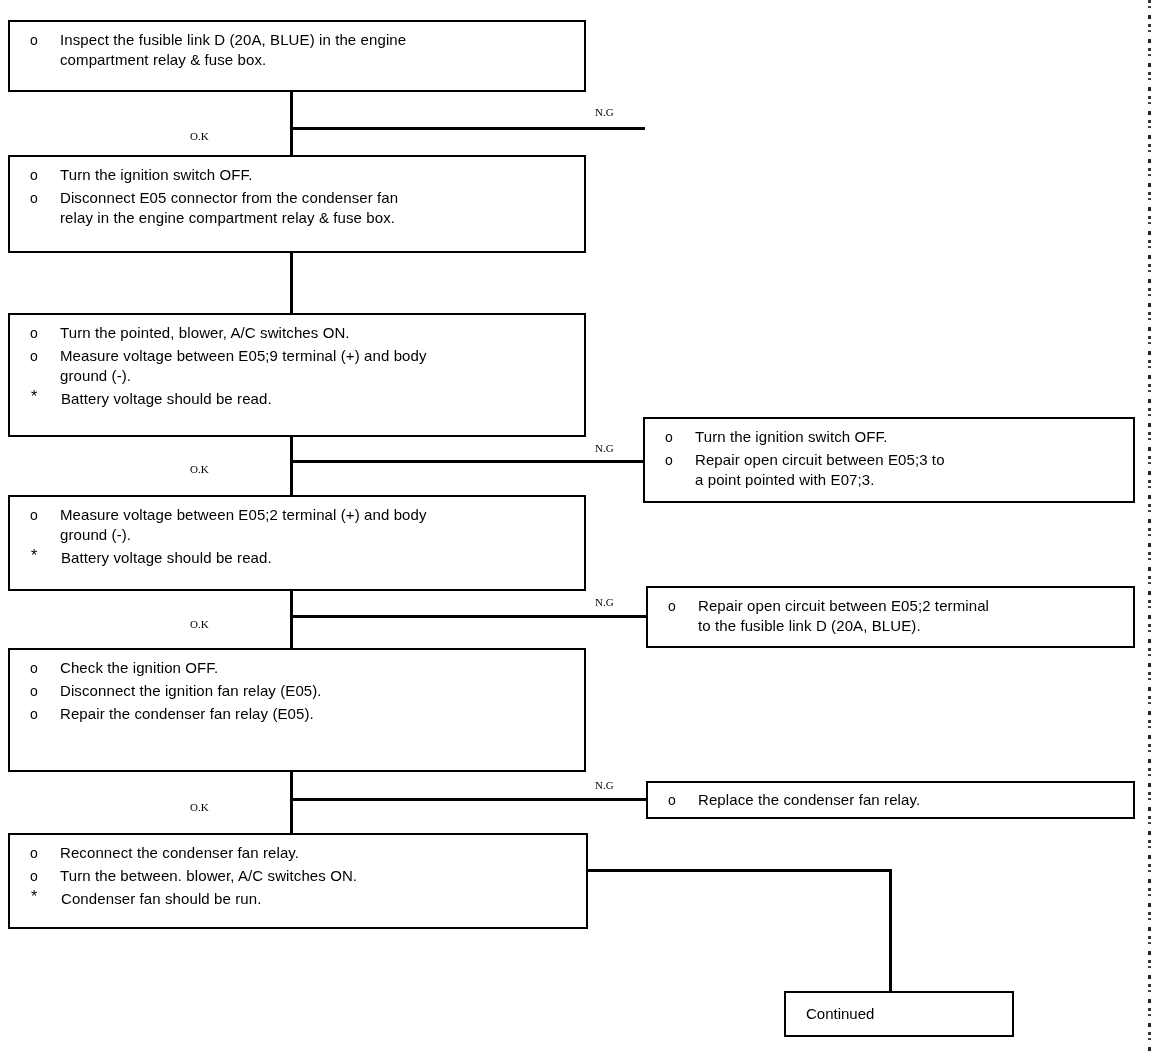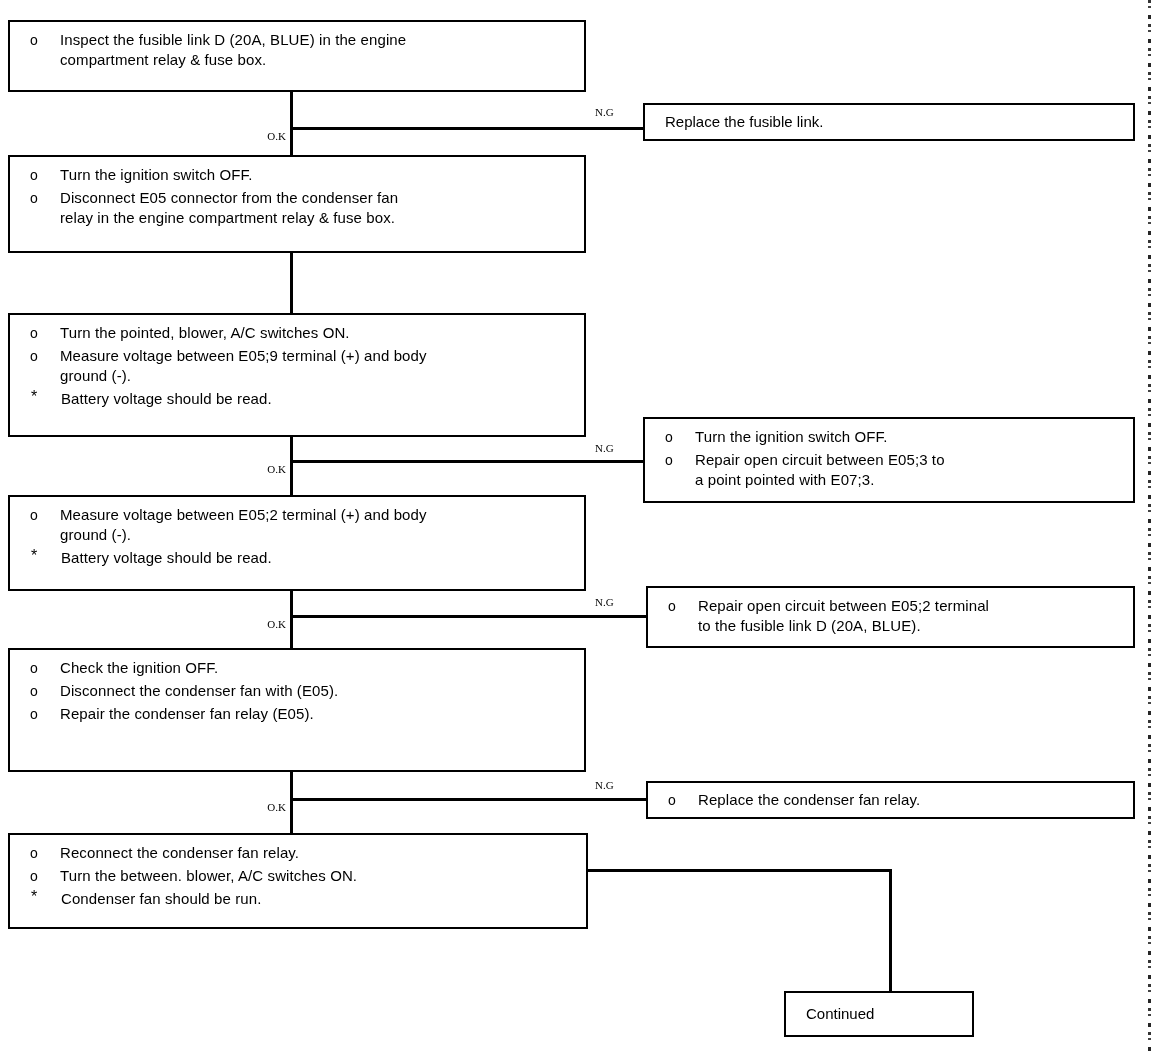--- a/index.html
+++ b/index.html
@@ -73,21 +73,21 @@
     background: #000;
   }
   
   .edge-label {
     position: absolute;
     font-size: 11px;
     line-height: 17px;
     white-space: nowrap;
     font-family: Liberation Serif, serif;
   }
-  .edge-label.ok { text-align: right; }
+  .edge-label.ok { text-align: left; }
   
   .scan-edge {
     position: absolute;
     top: 0;
     width: 3px;
     height: 1052px;
     background: repeating-linear-gradient(
       to bottom,
       #111 0px, #111 3px,
       transparent 3px, transparent 6px,
@@ -161,21 +161,21 @@
   </div>
 
   <div class="box" style="left:8px; top:648px; width:578px; height:124px;">
     <div class="box-inner">
       <div class="line-item">
         <span class="bullet">o</span>
         <span class="itext">Check the ignition OFF.</span>
       </div>
       <div class="line-item">
         <span class="bullet">o</span>
-        <span class="itext">Disconnect the condenser fan with (E05).</span>
+        <span class="itext">Disconnect the ignition fan relay (E05).</span>
       </div>
       <div class="line-item">
         <span class="bullet">o</span>
         <span class="itext">Repair the condenser fan relay (E05).</span>
       </div>
     </div>
   </div>
 
   <div class="box" style="left:8px; top:833px; width:580px; height:96px;">
     <div class="box-inner">
@@ -187,25 +187,20 @@
         <span class="bullet">o</span>
         <span class="itext">Turn the between. blower, A/C switches ON.</span>
       </div>
       <div class="line-item">
         <span class="bullet star">*</span>
         <span class="itext">Condenser fan should be run.</span>
       </div>
     </div>
   </div>
 
-  <div class="box" style="left:643px; top:103px; width:492px; height:38px;">
-    <div class="box-inner" style="padding-top:7px;">
-      <div class="plain-text">Replace the fusible link.</div>
-    </div>
-  </div>
 
   <div class="box" style="left:643px; top:417px; width:492px; height:86px;">
     <div class="box-inner">
       <div class="line-item">
         <span class="bullet">o</span>
         <span class="itext">Turn the ignition switch OFF.</span>
       </div>
       <div class="line-item">
         <span class="bullet">o</span>
         <span class="itext">Repair open circuit between E05;3 to
@@ -226,21 +221,21 @@
 
   <div class="box" style="left:646px; top:781px; width:489px; height:38px;">
     <div class="box-inner" style="padding-top:7px;">
       <div class="line-item">
         <span class="bullet">o</span>
         <span class="itext">Replace the condenser fan relay.</span>
       </div>
     </div>
   </div>
 
-  <div class="box" style="left:784px; top:991px; width:190px; height:46px;">
+  <div class="box" style="left:784px; top:991px; width:230px; height:46px;">
     <div class="box-inner" style="padding-top:11px;">
       <div class="plain-text">Continued</div>
     </div>
   </div>
 
   <div class="vline" style="left:290px; top:92px; height:63px;"></div>
 
   <div class="hline" style="left:290px; top:127px; width:355px;"></div>
 
   <div class="vline" style="left:290px; top:253px; height:60px;"></div>

